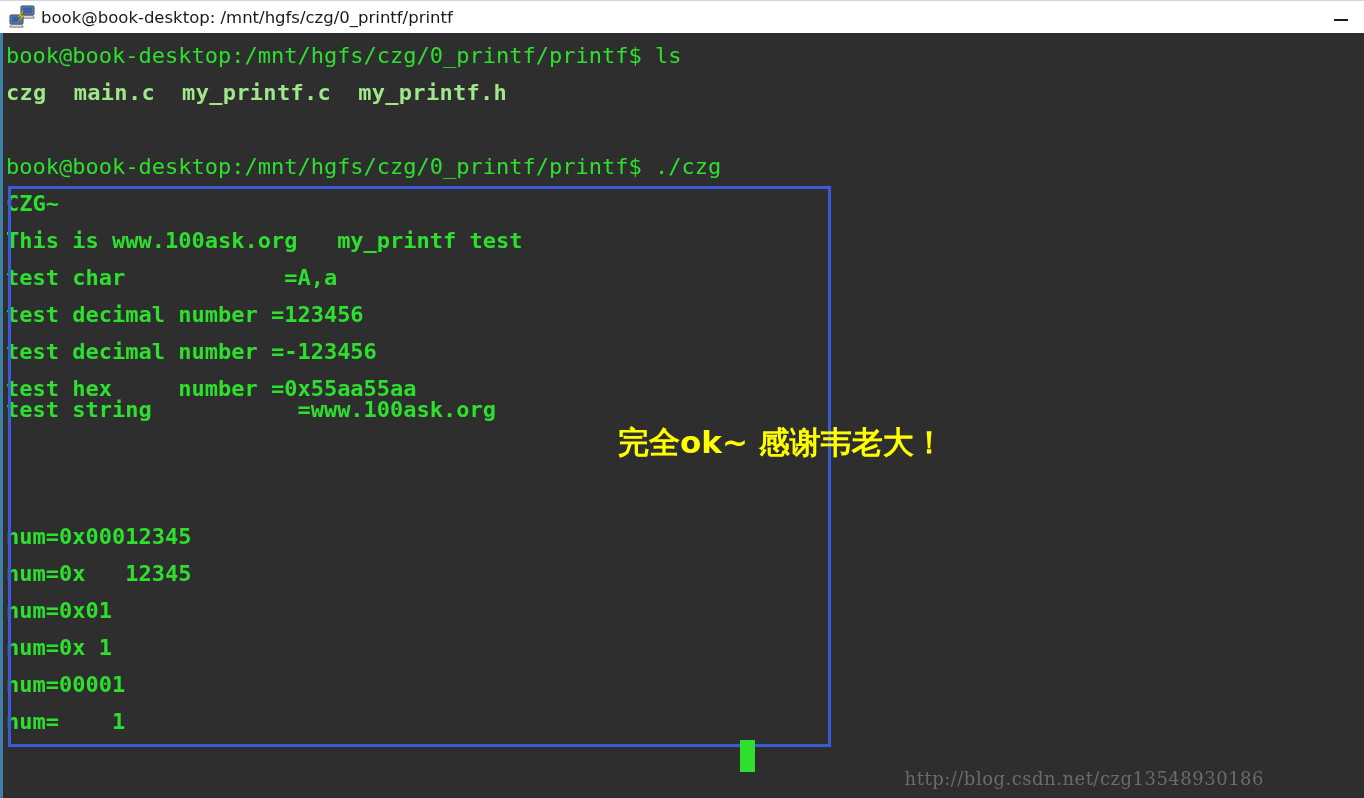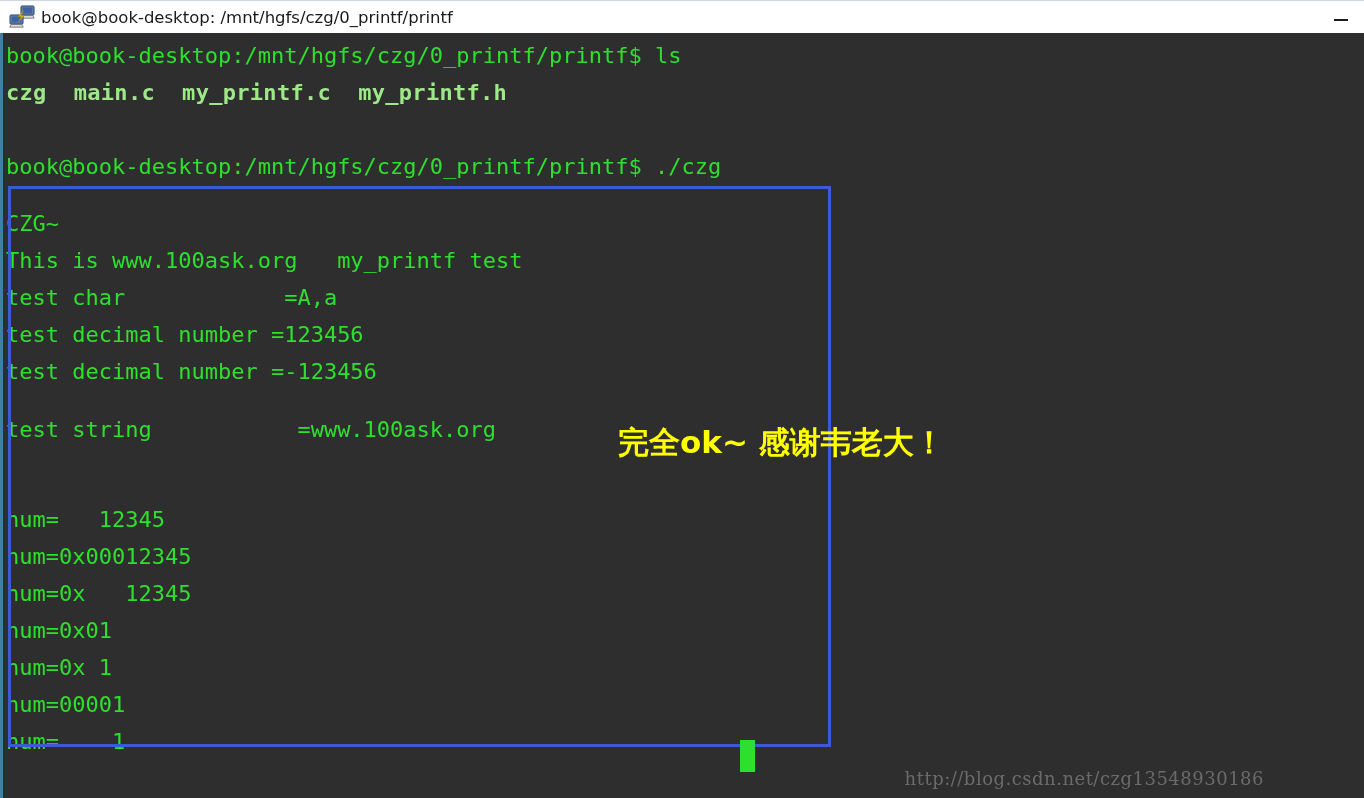--- a/index.html
+++ b/index.html
@@ -101,21 +101,21 @@
     position: absolute;
     left: 3px;
     height: 37px;
     line-height: 37px;
     white-space: pre;
     font-size: 22px;
     font-family: "DejaVu Sans Mono", "Liberation Mono", monospace;
   }
   .line.prompt   { color: #2ee02e; font-weight: 400; }
   .line.lsout    { color: #9fe88a; font-weight: 700; letter-spacing: 0.3px; }
-  .line.out      { color: #2ee02e; font-weight: 400; margin-top: 20px; }
+  .line.out      { color: #2ee02e; font-weight: 700; }
 
   
   .annot-box {
     position: absolute;
     left: 5px;
     top: 153px;
     width: 823px;
     height: 561px;
     border: 3px solid #3b5bd6;
     box-sizing: border-box;
@@ -191,22 +191,22 @@
     <div class="screen">
 
       <div class="line prompt" style="top:4px;">book@book-desktop:/mnt/hgfs/czg/0_printf/printf$ ls</div>
       <div class="line lsout" style="top:41px;">czg  main.c  my_printf.c  my_printf.h</div>
       <div class="line prompt" style="top:115px;">book@book-desktop:/mnt/hgfs/czg/0_printf/printf$ ./czg</div>
       <div class="line out" style="top:152px;">CZG~</div>
       <div class="line out" style="top:189px;">This is www.100ask.org   my_printf test</div>
       <div class="line out" style="top:226px;">test char            =A,a</div>
       <div class="line out" style="top:263px;">test decimal number =123456</div>
       <div class="line out" style="top:300px;">test decimal number =-123456</div>
+      <div class="line out" style="top:337px;">test hex     number =0x55aa55aa</div>
       <div class="line out" style="top:358px;">test string           =www.100ask.org</div>
-      <div class="line out" style="top:448px;">num=   12345</div>
       <div class="line out" style="top:485px;">num=0x00012345</div>
       <div class="line out" style="top:522px;">num=0x   12345</div>
       <div class="line out" style="top:559px;">num=0x01</div>
       <div class="line out" style="top:596px;">num=0x 1</div>
       <div class="line out" style="top:633px;">num=00001</div>
       <div class="line out" style="top:670px;">num=    1</div>
 
       <div class="annot-box"></div>
 
       <div class="annot-text">完全ok~ 感谢韦老大！</div>

